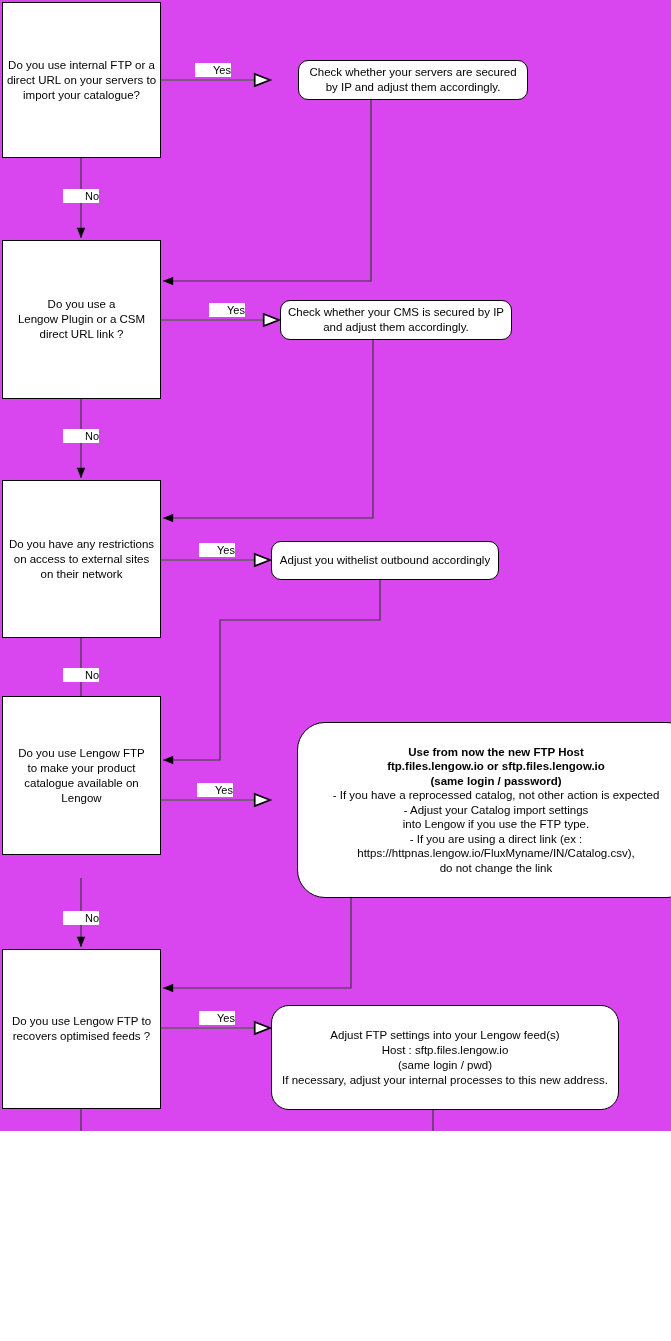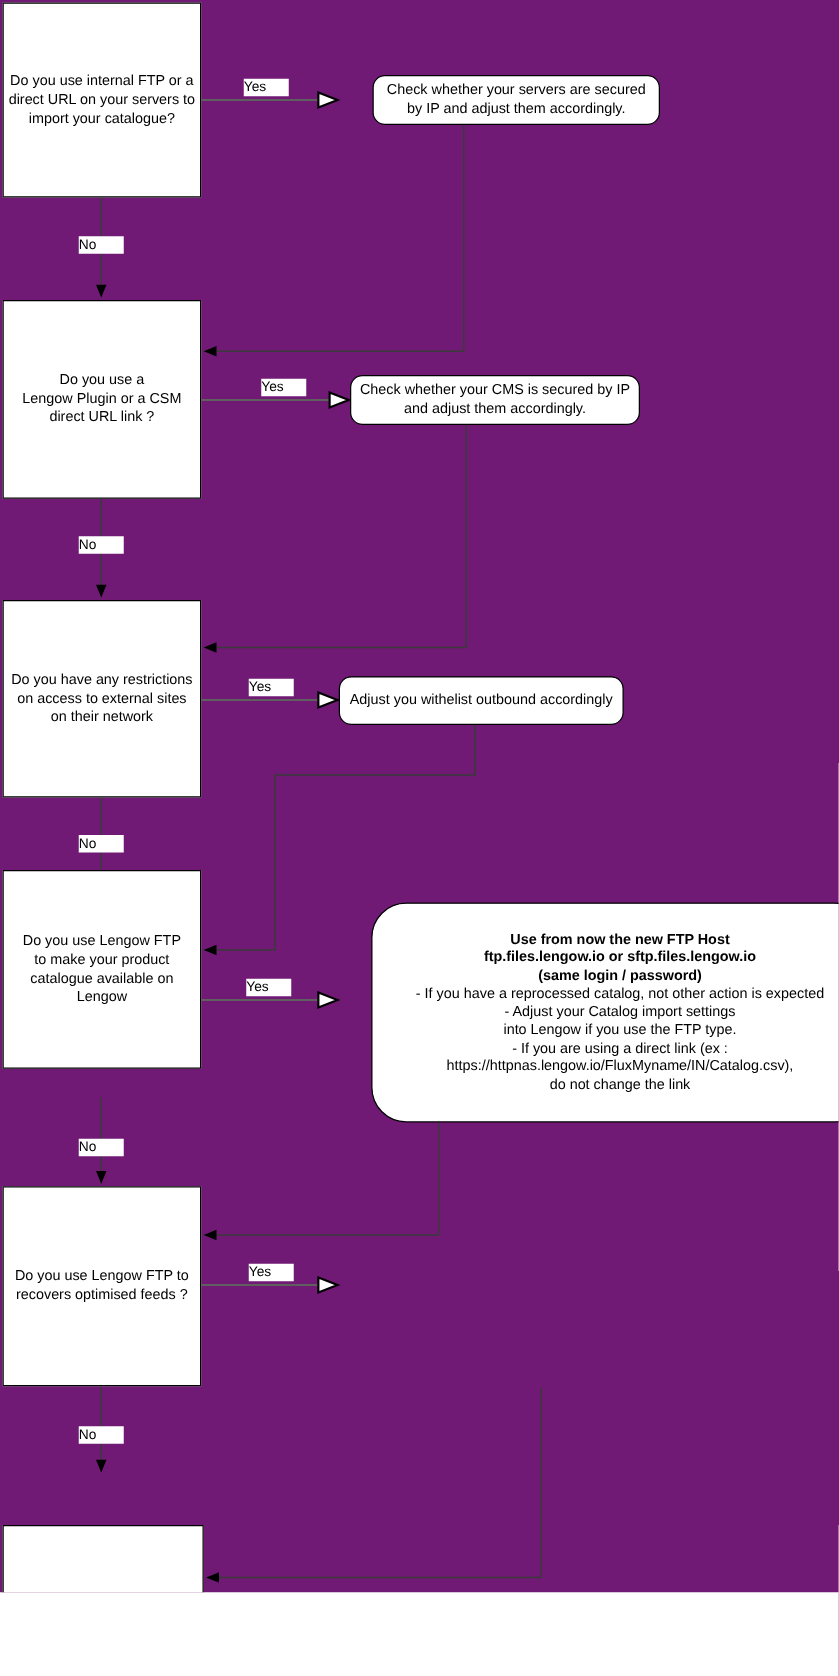--- a/index.html
+++ b/index.html
@@ -1,19 +1,19 @@
 <!DOCTYPE html>
 <html><head>
 <meta charset="utf-8">
 <style>
   html,body { margin:0; padding:0; background:#ffffff; }
   #canvas {
     position:relative;
-    width:671px; height:1274px;
-    background:#701a75;
+    width:671px; height:1131px;
+    background:#d946ef;
     font-family:"Liberation Sans", sans-serif;
     color:#000000;
     overflow:hidden;
   }
   #edges {
     position:absolute; left:0; top:0;
     width:671px; height:1341px;
     pointer-events:none;
   }
   .edge { stroke:#3a3a3a; stroke-width:1.2; fill:none; }
@@ -31,21 +31,21 @@
   .node span { white-space:pre; }
   .decision { border-radius:0; }
   .action { border-radius:10px; }
   #act4 { border-radius:28px; line-height:14.5px; }
   #act4 span { line-height:14.5px; }
   #act5 { border-radius:18px; }
   .bold-lines { font-weight:bold; }
   .edge-label {
     position:absolute;
     width:36px; height:14px;
-    text-align:left;
+    text-align:right;
     font-size:11px; line-height:14px;
     background:#ffffff;
   }
 </style>
 </head>
 <body>
 
 <div id="canvas">
 
   <svg id="edges" width="671" height="1341" viewBox="0 0 671 1341" xmlns="http://www.w3.org/2000/svg">
@@ -127,20 +127,26 @@
 ftp.files.lengow.io or sftp.files.lengow.io
 (same login / password)</span>
     <span>- If you have a reprocessed catalog, not other action is expected
 - Adjust your Catalog import settings
 into Lengow if you use the FTP type.
 - If you are using a direct link (ex :
 https://httpnas.lengow.io/FluxMyname/IN/Catalog.csv),
 do not change the link</span>
   </div>
 
+  <div class="node action" id="act5" style="left:271px; top:1005px; width:348px; height:105px;">
+    <span>Adjust FTP settings into your Lengow feed(s)
+Host : sftp.files.lengow.io
+(same login / pwd)
+If necessary, adjust your internal processes to this new address.</span>
+  </div>
 
   <div class="edge-label" style="left:195px; top:63px;">Yes</div>
   <div class="edge-label" style="left:63px;  top:189px;">No</div>
   <div class="edge-label" style="left:209px; top:303px;">Yes</div>
   <div class="edge-label" style="left:63px;  top:429px;">No</div>
   <div class="edge-label" style="left:199px; top:543px;">Yes</div>
   <div class="edge-label" style="left:63px;  top:668px;">No</div>
   <div class="edge-label" style="left:197px; top:783px;">Yes</div>
   <div class="edge-label" style="left:63px;  top:911px;">No</div>
   <div class="edge-label" style="left:199px; top:1011px;">Yes</div>

